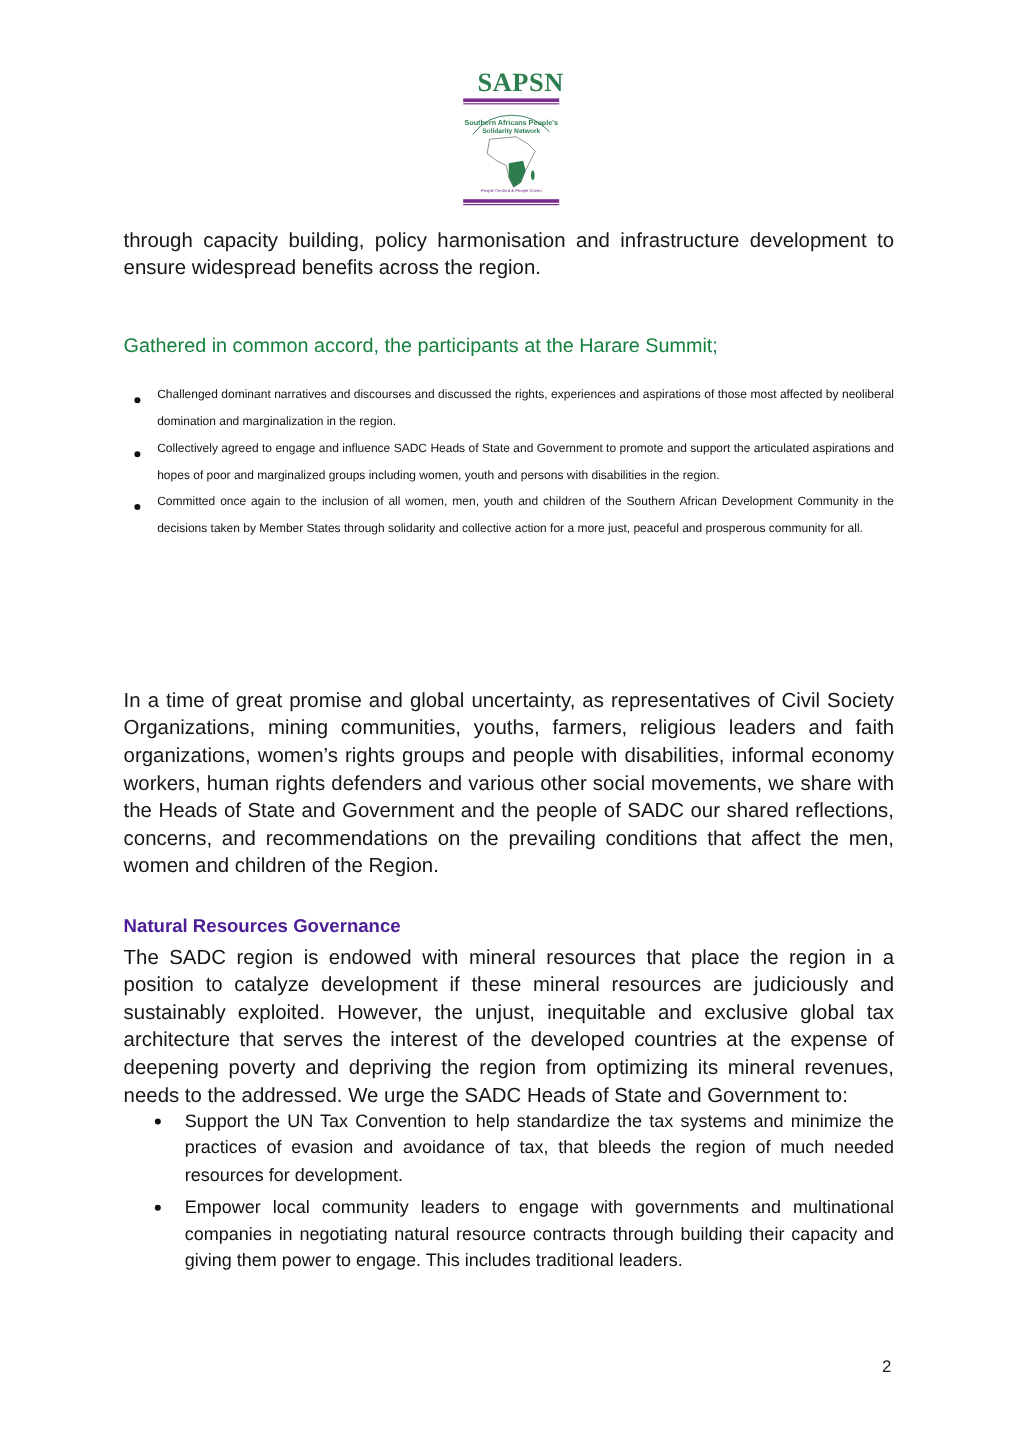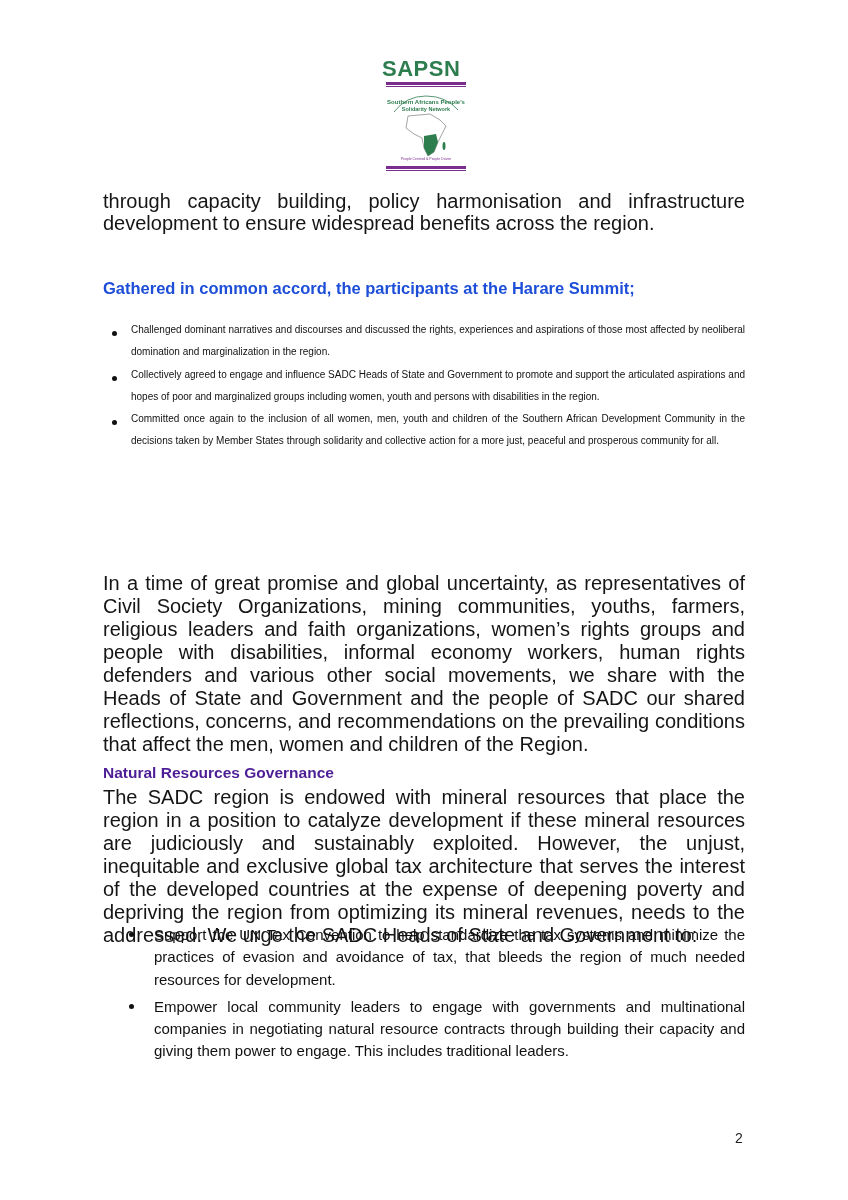--- a/index.html
+++ b/index.html
@@ -1,33 +1,33 @@
 <!DOCTYPE html>
 <html><head>
 <meta charset="utf-8">
 <style>
   html, body { margin: 0; padding: 0; background: #ffffff; }
   body { width: 848px; height: 1200px; position: relative; overflow: hidden;
          font-family: "Liberation Sans", "DejaVu Sans", sans-serif; color: #111; }
   .page { position: absolute; left: 0; top: 0; width: 848px; height: 1200px; }
 
   .logo { position: absolute; left: 382px; top: 58px; width: 88px; height: 116px; }
-  .logo-word { position: absolute; left: 0; top: 0; width: 88px; text-align: left;
-               font-family: Liberation Sans, sans-serif; font-weight: 700; font-size: 22px;
+  .logo-word { position: absolute; left: 0; top: 0; width: 88px; text-align: right;
+               font-family: Liberation Serif, serif; font-weight: 700; font-size: 22px;
                color: #2e7d4f; letter-spacing: 0.5px; line-height: 22px; }
   .logo-bar { position: absolute; left: 4px; width: 80px; height: 3px; background: #7b2d8e; }
   .logo-bar.top1 { top: 24px; }
   .logo-bar.top2 { top: 28px; height: 1px; }
   .logo-bar.bot1 { top: 108px; }
   .logo-bar.bot2 { top: 112px; height: 1px; }
   .logo-art { position: absolute; left: 4px; top: 32px; width: 80px; height: 74px; }
 
-  .text { position: absolute; font-size: 20px; line-height: 22px; color: #151515; }
+  .text { position: absolute; font-size: 17px; line-height: 22px; color: #151515; }
   .para { text-align: justify; }
-  .h1 { position: absolute; font-size: 16.5px; font-weight: 700; color: #1d4ed8; }
+  .h1 { position: absolute; font-size: 16.5px; font-weight: 400; color: #15803d; }
   .h2 { position: absolute; font-size: 15.5px; font-weight: 700; color: #4c1d95; }
 
   .bullets-a { position: absolute; left: 112px; top: 319px; width: 633px; margin: 0; padding: 0; list-style: none; }
   .bullets-a li { position: relative; padding-left: 19px; font-size: 10px; line-height: 22.3px;
                   text-align: justify; margin-bottom: 0; }
   .bullets-a li .dot { position: absolute; left: 0; top: 12px; width: 5px; height: 5px; background: #111; border-radius: 50%; }
 
   .bullets-b { position: absolute; left: 128px; top: 924px; width: 617px; margin: 0; padding: 0; list-style: none; }
   .bullets-b li { position: relative; padding-left: 26px; font-size: 15px; line-height: 22.3px;
                   text-align: justify; margin-bottom: 5px; }

